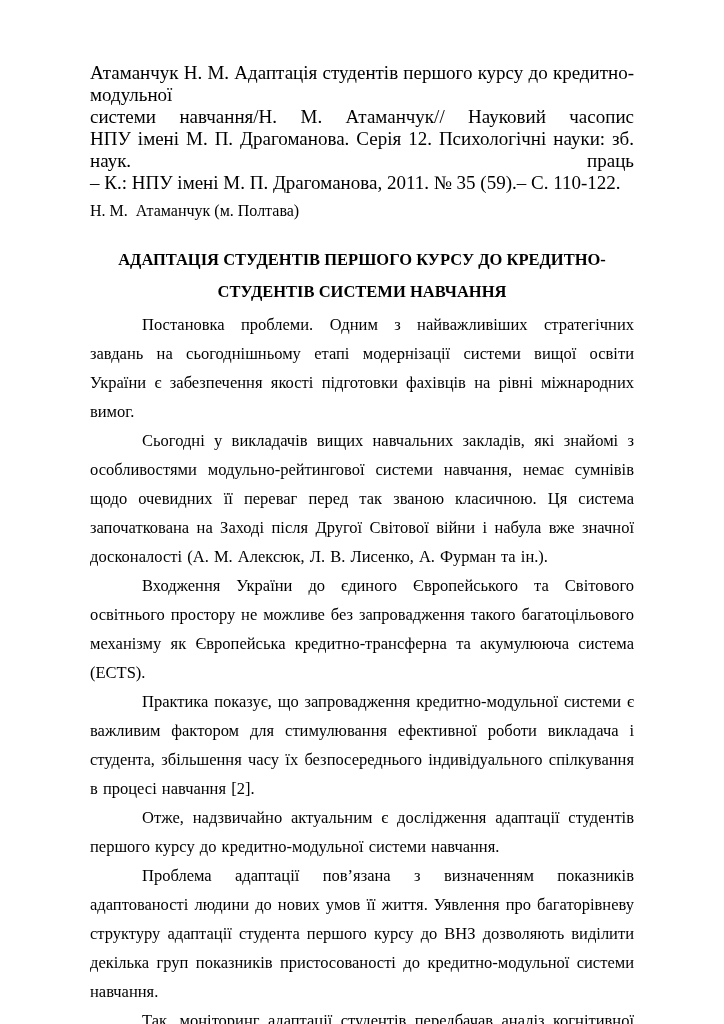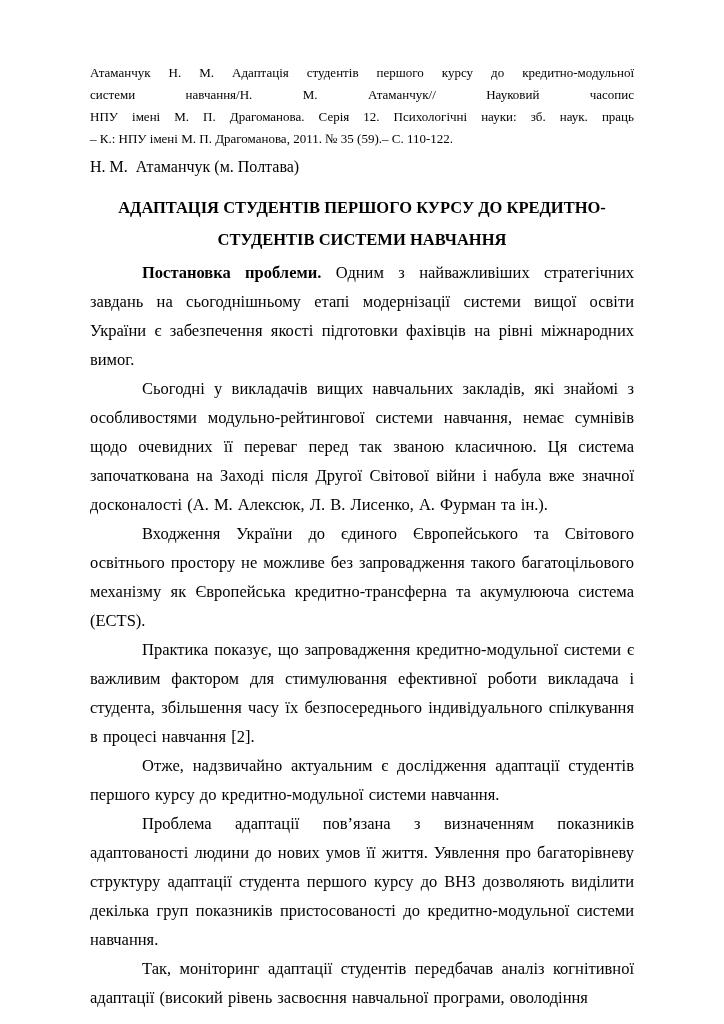--- a/index.html
+++ b/index.html
@@ -9,55 +9,55 @@
     width: 724px;
     height: 1024px;
     margin: 0 auto;
     background: #ffffff;
     color: #000000;
     font-family: "Liberation Serif", "DejaVu Serif", serif;
     padding: 62px 90px 0 90px;
     overflow: hidden;
   }
   .citation {
-    font-size: 13px;
+    font-size: 19px;
     line-height: 22px;
   }
   .citation-line {
     text-align: justify;
     text-align-last: justify;
   }
   .citation-line.last-line {
     text-align: left;
     text-align-last: left;
   }
   .author {
     margin-top: 6px;
     font-size: 16px;
     line-height: 22px;
     white-space: pre;
   }
   .doc-title {
-    margin-top: 14px;
+    margin-top: 22px;
     font-size: 16.5px;
     font-weight: bold;
     line-height: 32px;
     text-align: center;
   }
   .body-text {
     margin-top: 2px;
   }
   .body-text p {
     font-size: 16.5px;
     line-height: 29px;
     text-align: justify;
     text-indent: 52px;
     word-spacing: 1px;
   }
-  .body-text p b { font-weight: bold; }
+  .body-text p b { font-weight: normal; }
 </style>
 </head>
 <body>
 
 <div class="page">
 
   <div class="citation">
     <div class="citation-line">Атаманчук Н. М. Адаптація студентів першого курсу до кредитно-модульної</div>
     <div class="citation-line">системи навчання/Н. М. Атаманчук// Науковий часопис</div>
     <div class="citation-line">НПУ імені М. П. Драгоманова. Серія 12. Психологічні науки: зб. наук. праць</div>

